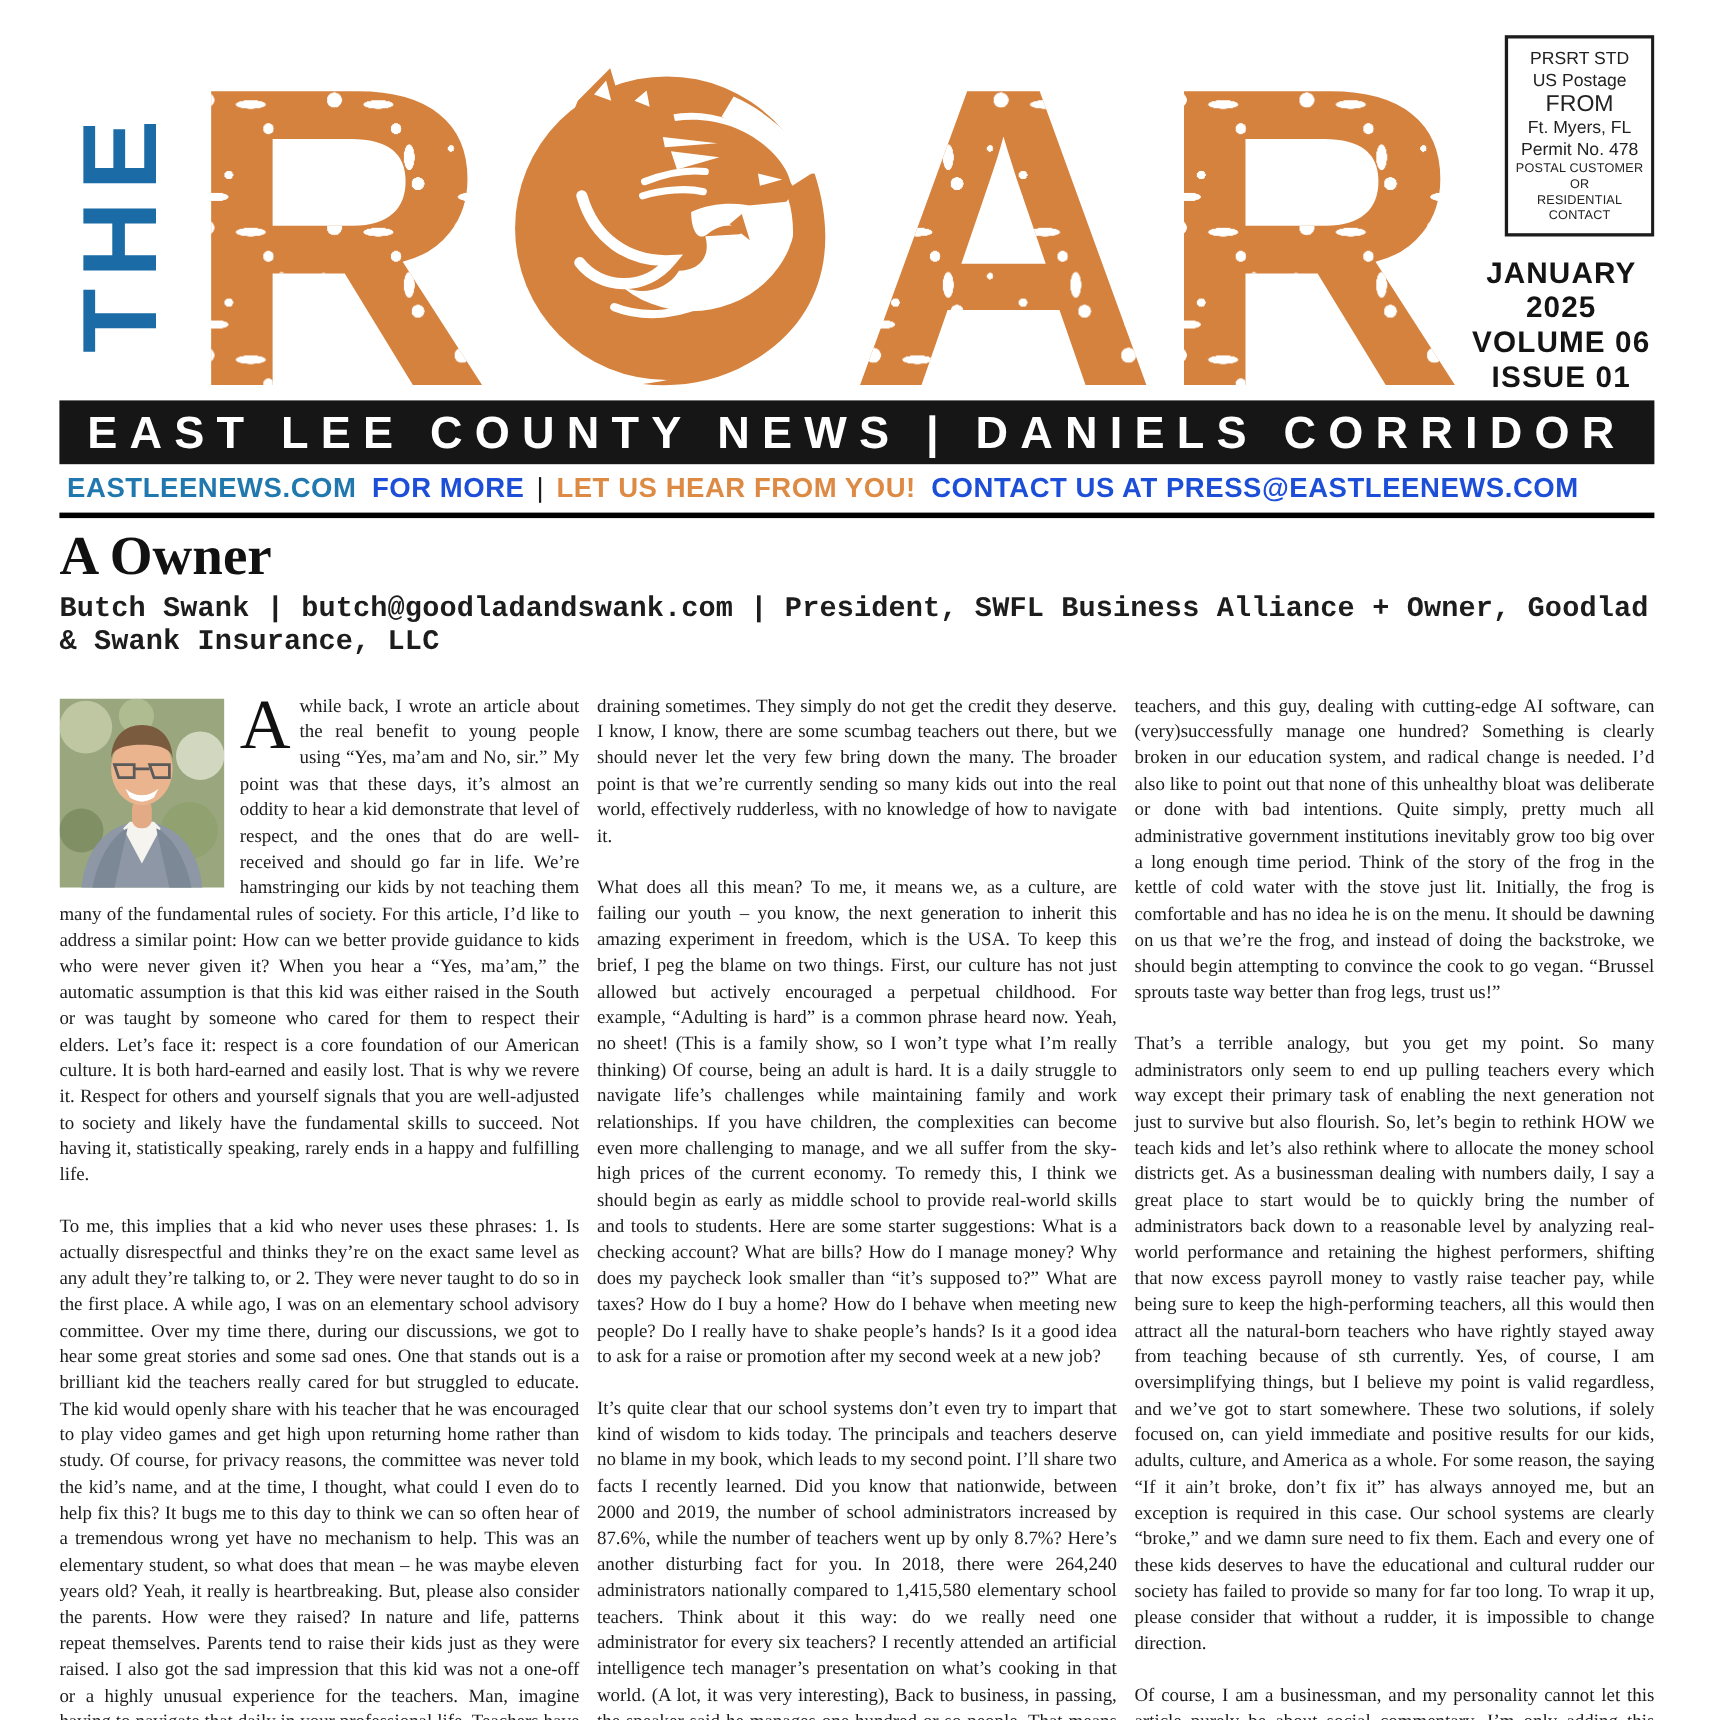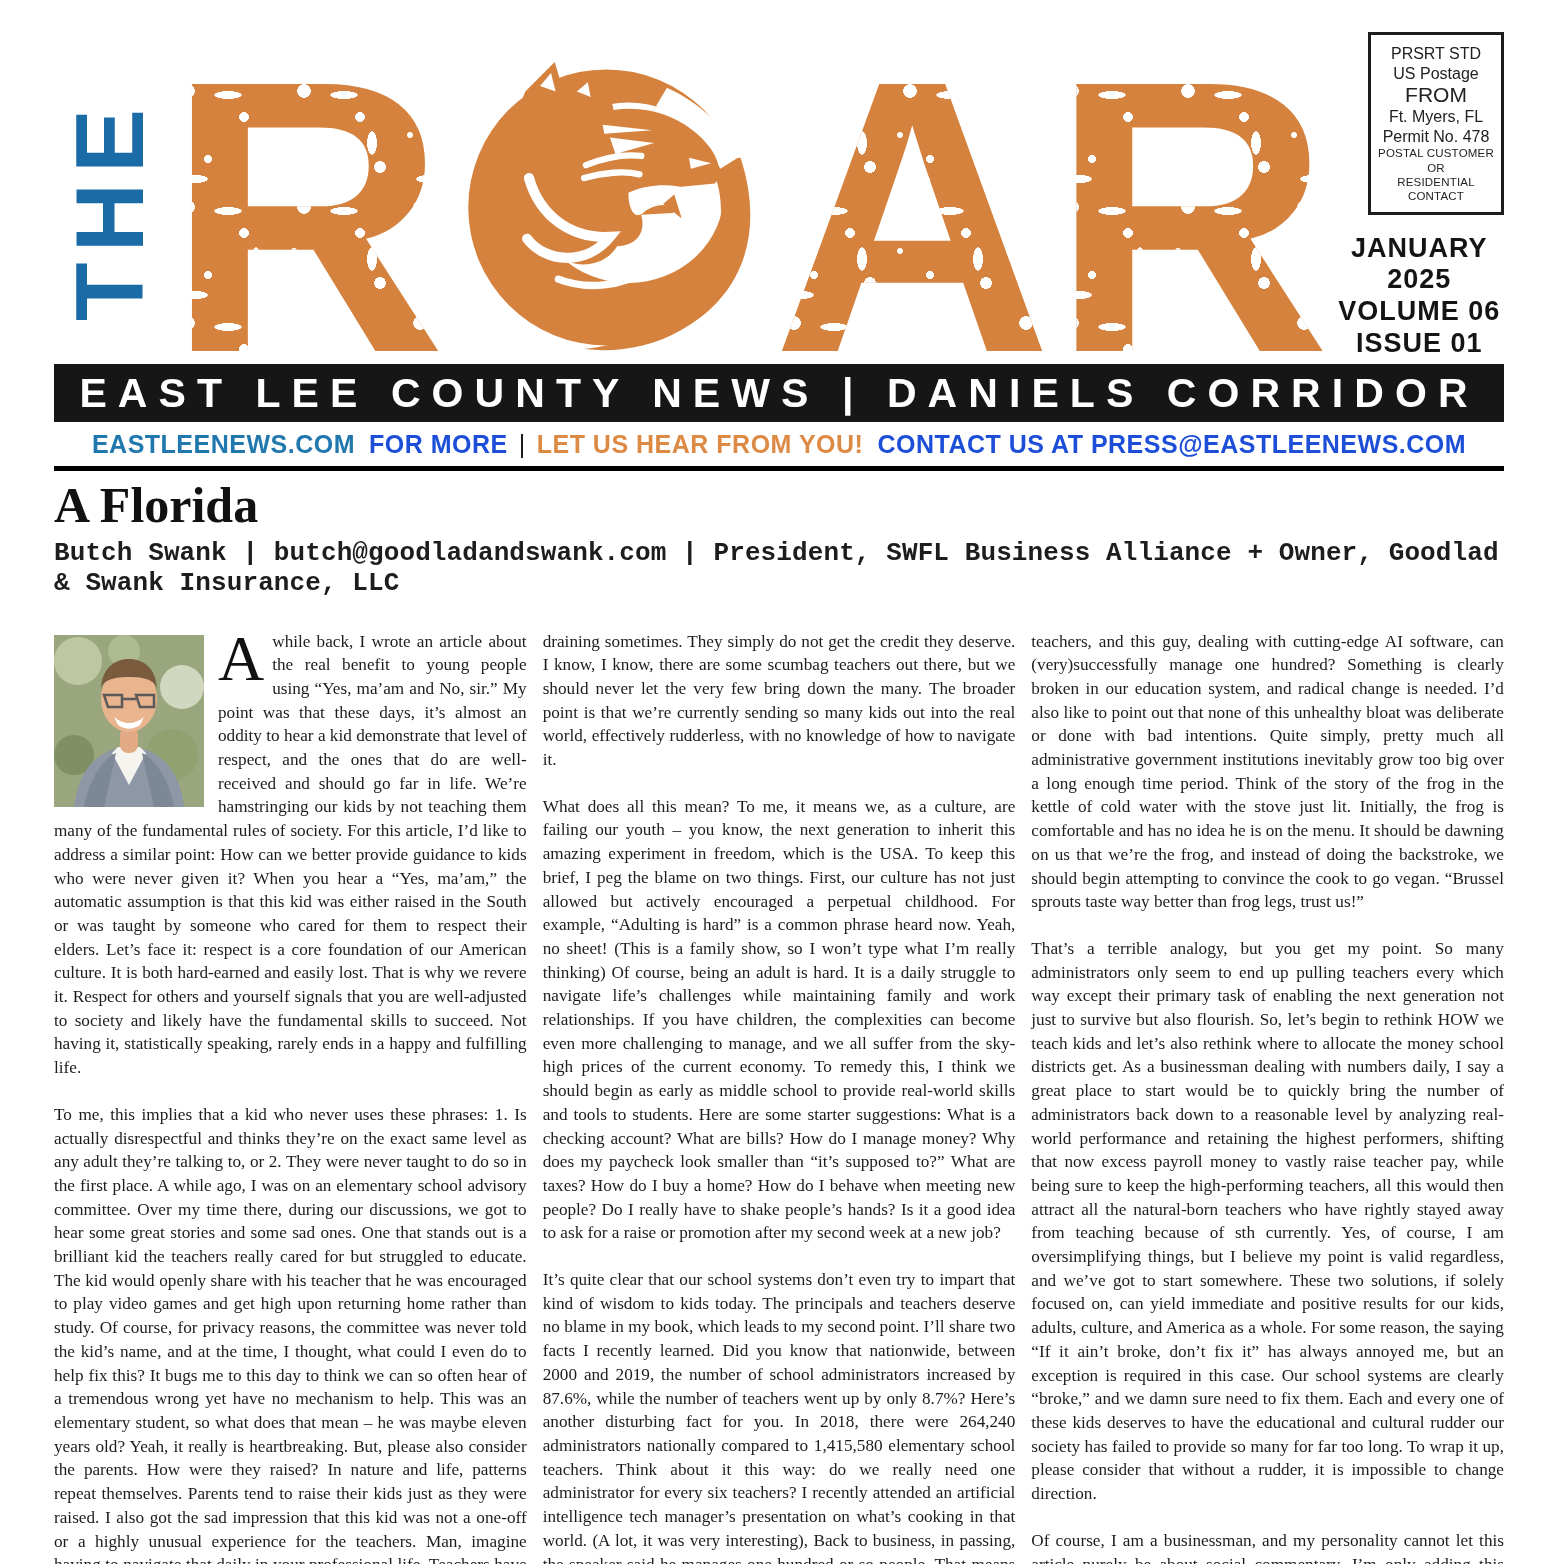--- a/index.html
+++ b/index.html
@@ -67,21 +67,21 @@
   
   .banner {
     margin-top:4px; height:58px; background:#161616;
     display:flex; align-items:center; justify-content:center;
   }
   .banner span {
     color:#fff; font-family:"Liberation Sans", sans-serif; font-weight:bold;
     font-size:41px; letter-spacing:0.27em; white-space:nowrap;
   }
   .contact-row {
-    height:44px; display:flex; align-items:center; justify-content:center;
+    height:44px; display:flex; align-items:center; 
     font-family:"Liberation Sans", sans-serif; font-weight:bold; font-size:25px;
     letter-spacing:0.5px; white-space:nowrap;
   }
   .contact-row .seg { margin:0 7px; }
   .c-site { color:#2178ae; }
   .c-black { color:#1d4ed8; }
   .c-div { color:#1b1b1b; font-weight:normal; margin:0 4px; }
   .c-cta { color:#dd8a45; }
   .rule { height:5px; background:#000; }
 
@@ -171,21 +171,21 @@
 
   <div class="contact-row">
     <span class="seg c-site">EASTLEENEWS.COM</span>
     <span class="seg c-black">FOR MORE</span>
     <span class="c-div">|</span>
     <span class="seg c-cta">LET US HEAR FROM YOU!</span>
     <span class="seg c-black">CONTACT US AT PRESS@EASTLEENEWS.COM</span>
   </div>
   <div class="rule"></div>
 
-  <h1 class="headline">A Florida</h1>
+  <h1 class="headline">A Owner</h1>
   <div class="byline">Butch Swank | butch@goodladandswank.com | President, SWFL Business Alliance + Owner, Goodlad &amp; Swank Insurance, LLC</div>
 
   <div class="article-body">
     <div class="headshot">
       <svg viewBox="0 0 150 172" aria-hidden="true">
         <rect width="150" height="172" fill="#9aa77e"></rect>
         <circle cx="24" cy="26" r="24" fill="#c9d2ae" opacity="0.75"></circle>
         <circle cx="128" cy="52" r="22" fill="#e9eddc" opacity="0.7"></circle>
         <circle cx="118" cy="120" r="26" fill="#8fa06b" opacity="0.8"></circle>
         <circle cx="20" cy="120" r="20" fill="#75855a" opacity="0.7"></circle>

